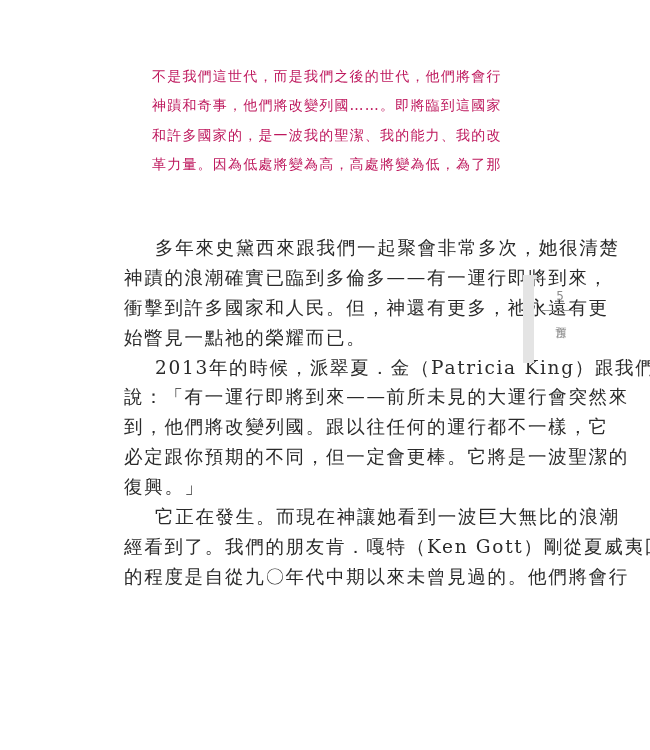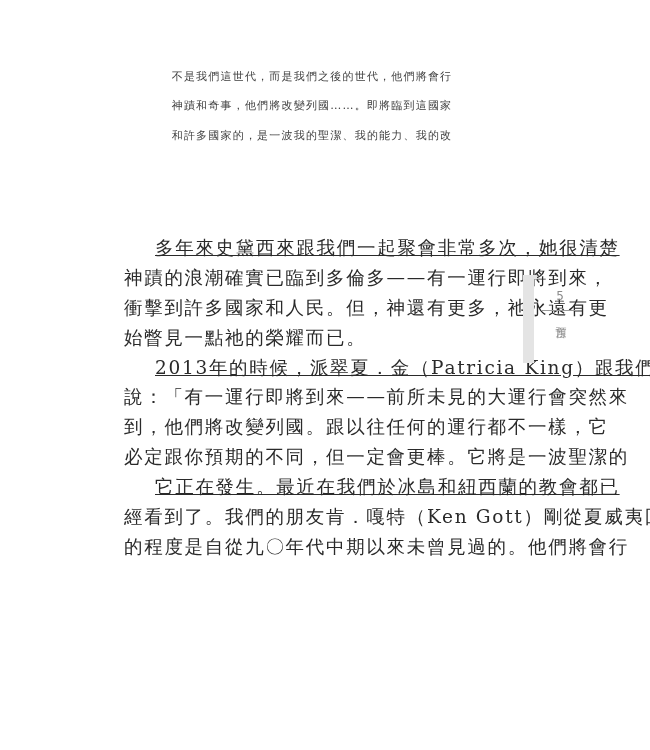--- a/index.html
+++ b/index.html
@@ -24,45 +24,44 @@
     .quote {
       position: absolute;
       left: 152px;
       top: 62px;
       width: 320px;
     }
     .quote .line {
       display: block;
       height: 29.3px;
       line-height: 29.3px;
-      font-size: 11px;
+      font-size: 14px;
       letter-spacing: 1.2px;
       white-space: nowrap;
-      color: #404040;
+      color: #be185d;
       text-align: center;
     }
     
     .body-text {
       position: absolute;
       left: 124px;
       top: 233px;
       width: 380px;
     }
     .body-text .line {
       display: block;
       height: 29.9px;
       line-height: 29.9px;
       font-size: 18.5px;
       letter-spacing: 1.7px;
       white-space: nowrap;
       color: #2a2a2a;
     }
     .body-text .line.indent {
       padding-left: 31px;
-      text-decoration: underline;
     }
     
     .marker-bar {
       position: absolute;
       left: 523px;
       top: 275px;
       width: 11px;
       height: 88px;
       background: #e4e4e4;
     }
@@ -107,32 +106,34 @@
   </style>
 </head>
 <body>
 
 <div class="page">
 
   <div class="quote">
     <span class="line">不是我們這世代，而是我們之後的世代，他們將會行</span>
     <span class="line">神蹟和奇事，他們將改變列國……。即將臨到這國家</span>
     <span class="line">和許多國家的，是一波我的聖潔、我的能力、我的改</span>
+    <span class="line">革力量。因為低處將變為高，高處將變為低，為了那</span>
   </div>
 
   <div class="body-text">
     <span class="line indent">多年來史黛西來跟我們一起聚會非常多次，她很清楚</span>
     <span class="line">神蹟的浪潮確實已臨到多倫多——有一運行即將到來，</span>
     <span class="line">衝擊到許多國家和人民。但，神還有更多，祂永遠有更</span>
     <span class="line">始瞥見一點祂的榮耀而已。</span>
     <span class="line indent">2013年的時候，派翠夏．金（Patricia King）跟我們分</span>
     <span class="line">說：「有一運行即將到來——前所未見的大運行會突然來</span>
     <span class="line">到，他們將改變列國。跟以往任何的運行都不一樣，它</span>
     <span class="line">必定跟你預期的不同，但一定會更棒。它將是一波聖潔的</span>
-    <span class="line indent">它正在發生。最近在我們於冰島和紐西蘭的教會都已</span>
+    <span class="line">復興。」</span>
+    <span class="line indent">它正在發生。而現在神讓她看到一波巨大無比的浪潮</span>
     <span class="line">經看到了。我們的朋友肯．嘎特（Ken Gott）剛從夏威夷回</span>
     <span class="line">的程度是自從九〇年代中期以來未曾見過的。他們將會行</span>
   </div>
 
   <div class="marker-bar"></div>
   <div class="marker-bar-hook"></div>
   <div class="page-number">5</div>
   <div class="marker-rule"></div>
   <div class="section-label">預言</div>
 

